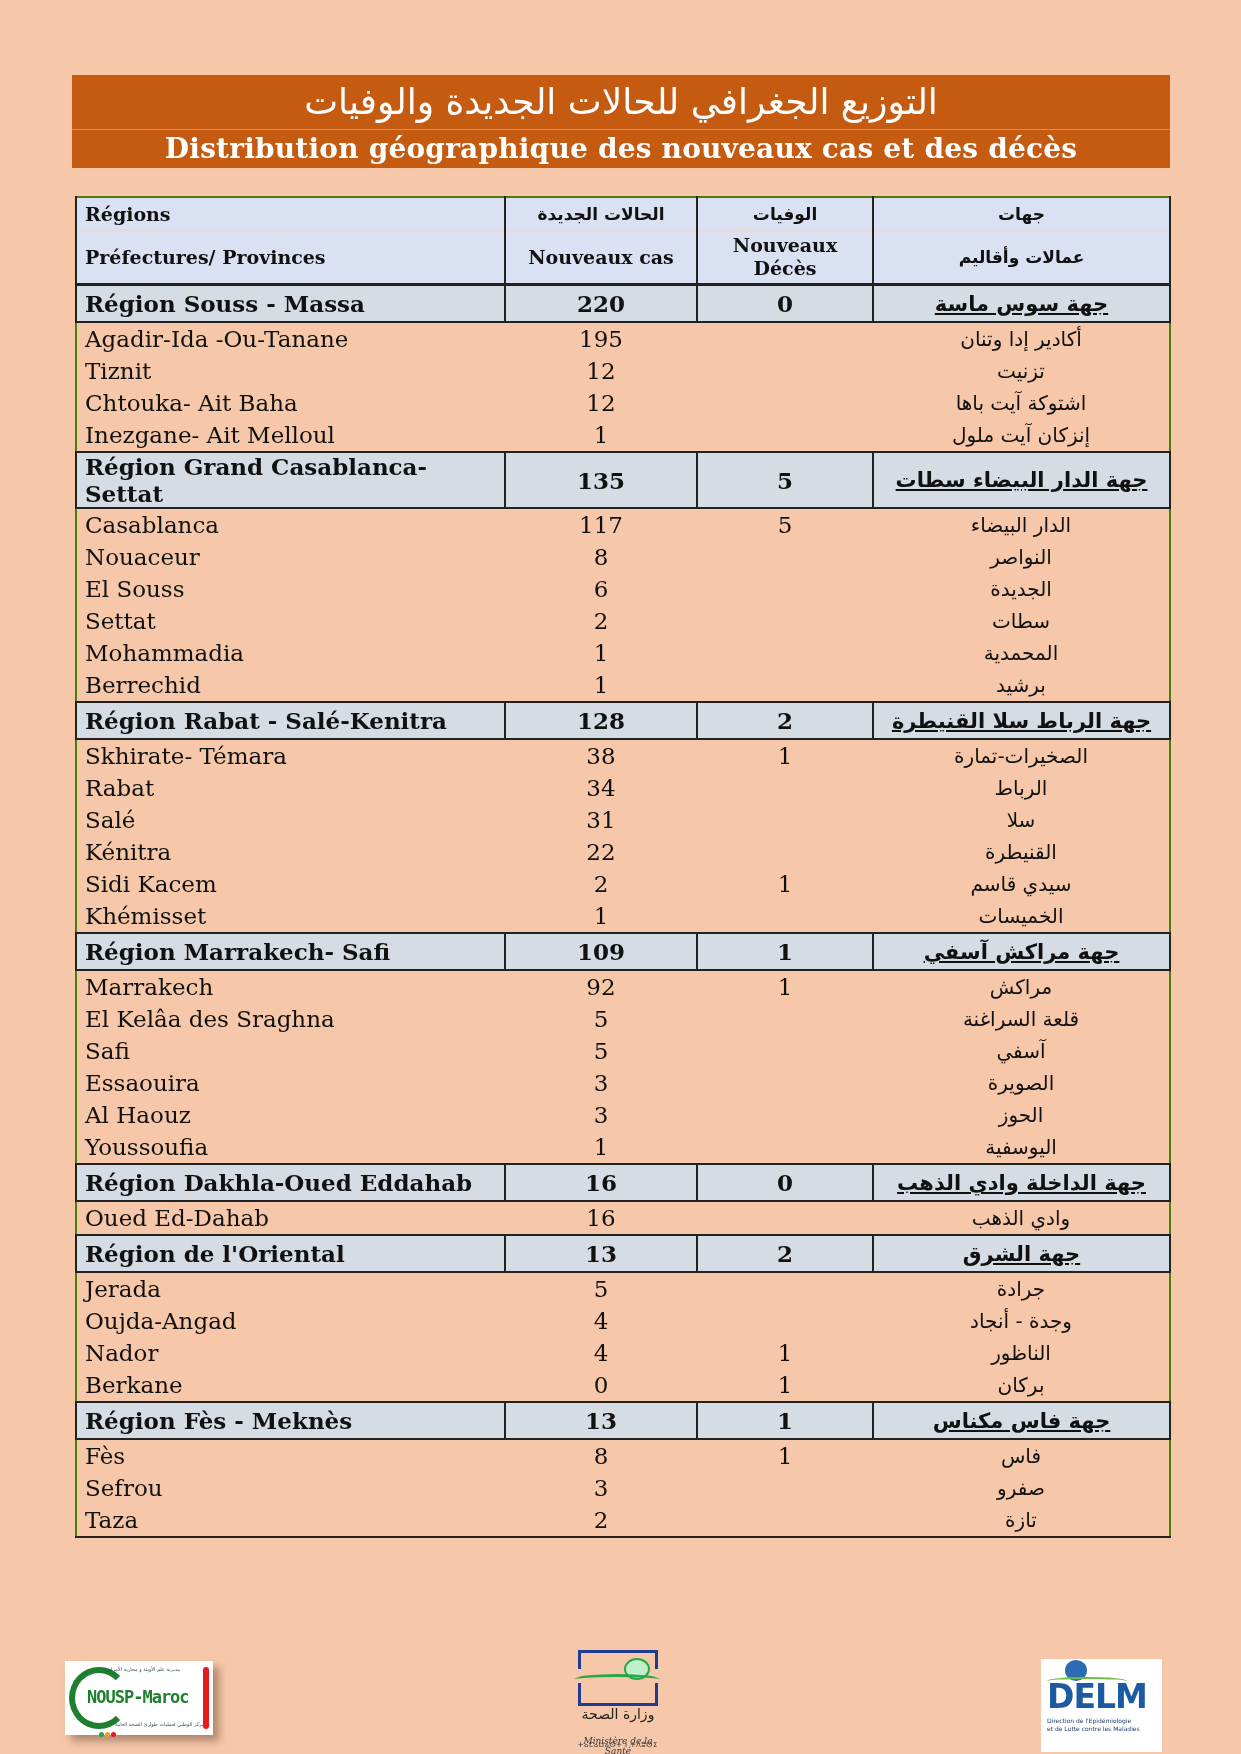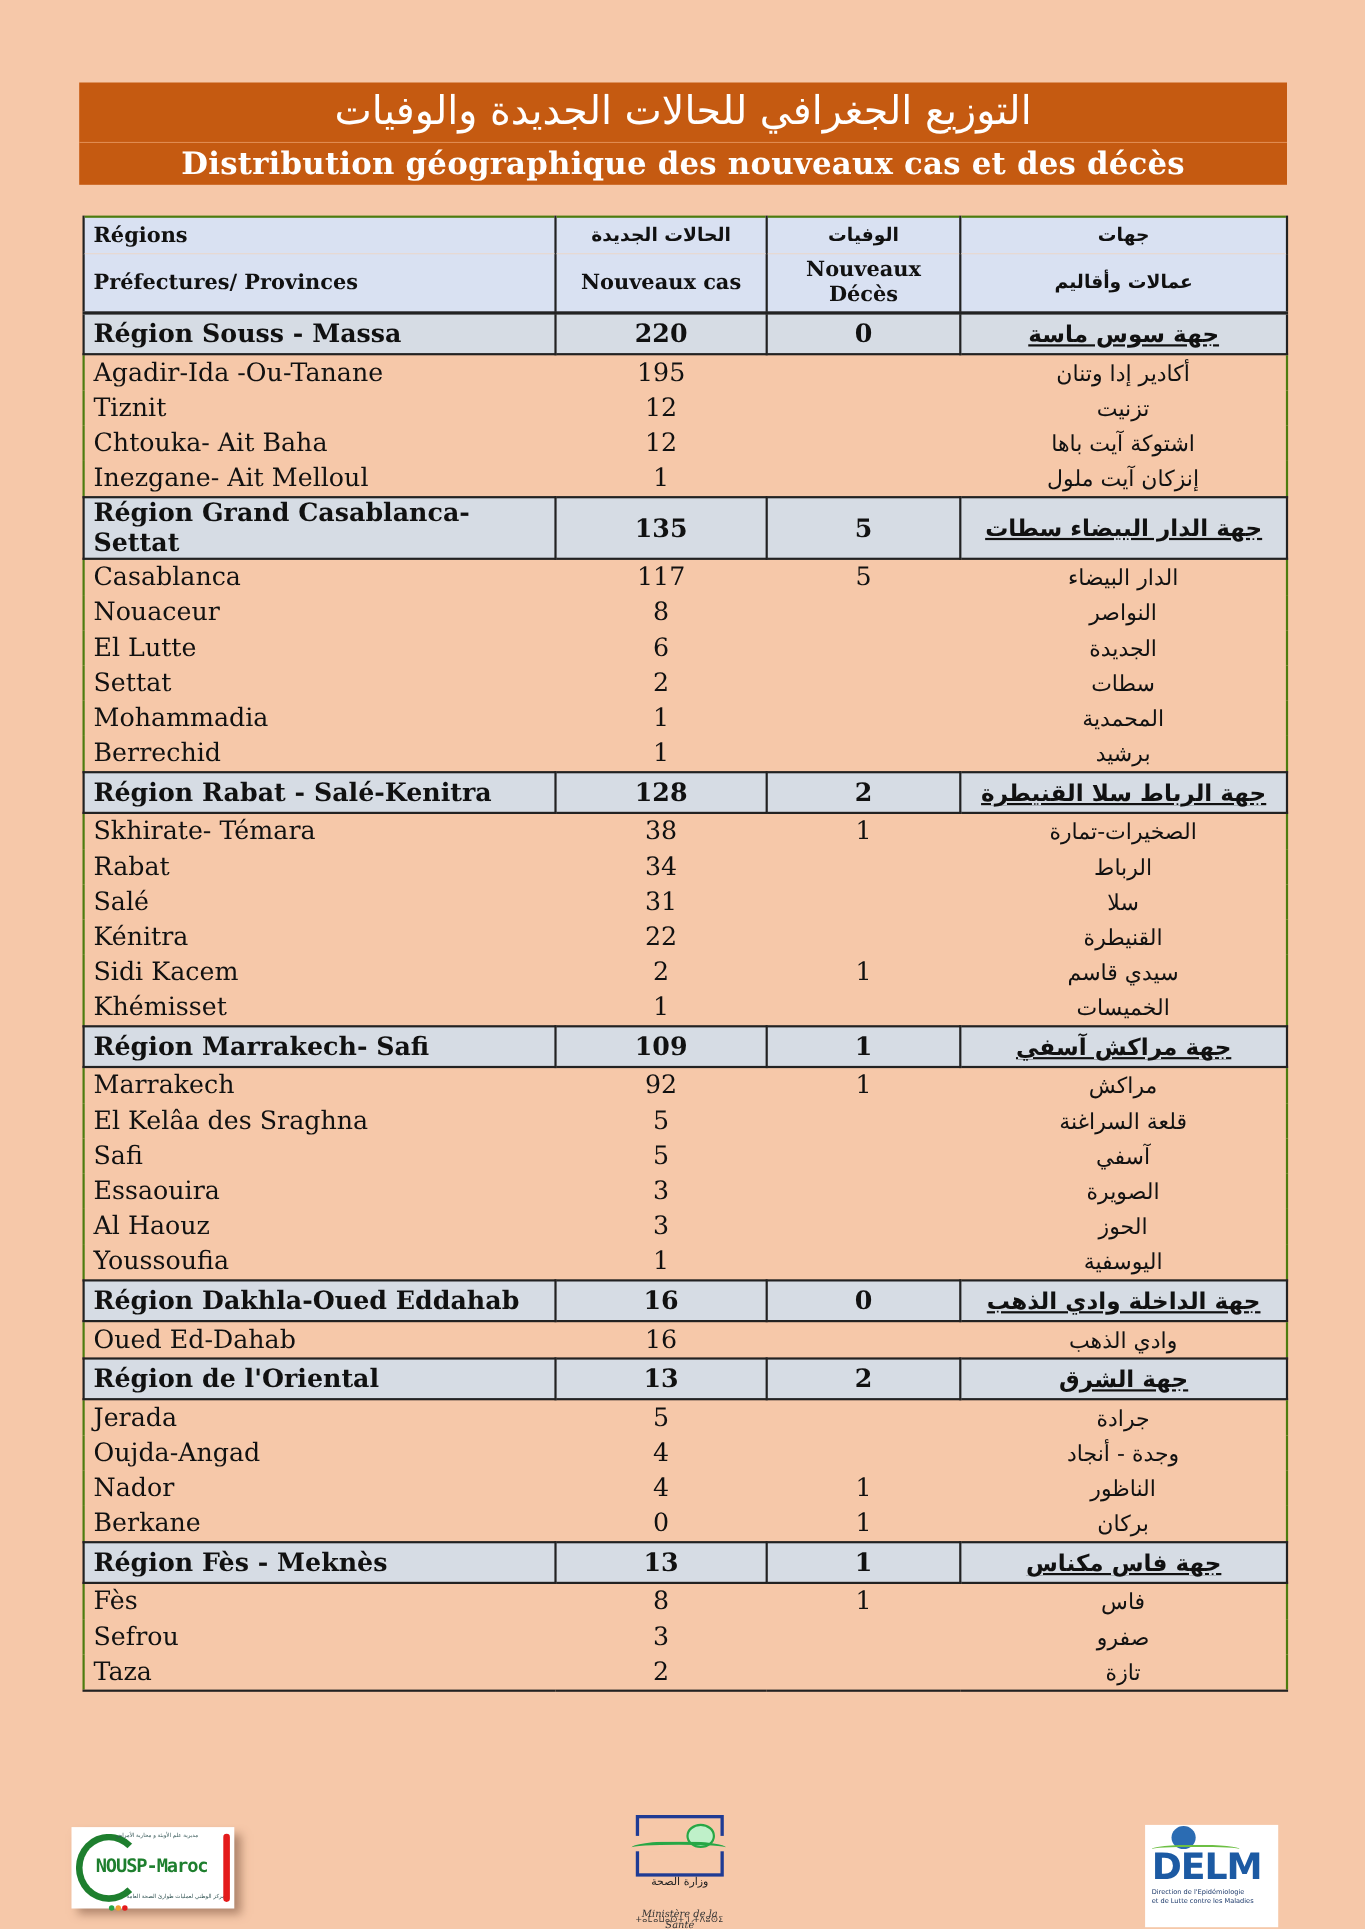--- a/index.html
+++ b/index.html
@@ -37,21 +37,21 @@
   .nousp .tiny { position:absolute; left:40px; top:5px; font-size:5px; color:#355; font-family:"DejaVu Sans", sans-serif; }
   .nousp .tiny2 { position:absolute; left:50px; top:60px; font-size:5px; color:#355; font-family:"DejaVu Sans", sans-serif; }
   .nousp .dots { position:absolute; left:34px; top:61px; }
   .nousp .dots span { display:inline-block; width:5px; height:5px; border-radius:50%; margin-right:1px; }
 
   .min { left:570px; top:1648px; width:100px; height:104px; text-align:center; }
   .min .frame { position:absolute; left:8px; top:2px; width:80px; height:56px; border:3px solid #1f3b94; border-left-width:3px; box-sizing:border-box; }
   .min .frame::after { content:""; position:absolute; left:-4px; top:16px; width:84px; height:14px; background:#f6c8a9; }
   .min .sun { position:absolute; left:54px; top:10px; width:22px; height:18px; border-radius:50%; background:#bff0c9; border:2px solid #27a745; z-index:2; }
   .min .wave { position:absolute; left:4px; top:26px; width:86px; height:8px; border-top:3px solid #27a745; border-radius:50% 50% 0 0; z-index:2; }
-  .min .t1 { position:absolute; left:0; top:58px; width:96px; font-family:"DejaVu Sans", sans-serif; font-size:10px; direction:rtl; color:#222; }
+  .min .t1 { position:absolute; left:0; top:58px; width:96px; font-family:"DejaVu Sans", sans-serif; font-size:14px; direction:rtl; color:#222; }
   .min .t2 { position:absolute; left:0; top:77px; width:96px; font-size:7px; color:#333; font-family:"DejaVu Sans", sans-serif; letter-spacing:0.5px;margin-top:16px; }
   .min .t3 { position:absolute; left:0; top:88px; width:96px; font-size:9px; color:#333; font-family:"DejaVu Serif", serif; font-style:italic; }
 
   .delm { left:1041px; top:1659px; width:121px; height:93px; background:#fff; }
   .delm .dot { position:absolute; left:24px; top:1px; width:22px; height:21px; border-radius:50%; background:#2b6cb3; }
   .delm .swoosh { position:absolute; left:6px; top:18px; width:80px; height:6px; border-top:2px solid #6cbf43; border-radius:50% 50% 0 0; }
   .delm .name { position:absolute; left:6px; top:18px; font-family:"DejaVu Sans", sans-serif; font-weight:bold; font-size:33px; color:#1c5aa3; letter-spacing:-1px; }
   .delm .sub1, .delm .sub2 { position:absolute; left:6px; font-family:"DejaVu Sans", sans-serif; font-size:6px; color:#1d3a6b; white-space:nowrap; }
   .delm .sub1 { top:58px; } .delm .sub2 { top:66px; }
 </style>
@@ -125,21 +125,21 @@
         <td class="center">5</td>
         <td class="right ar">الدار البيضاء</td>
       </tr>
       <tr class="sub">
         <td>Nouaceur</td>
         <td class="center">8</td>
         <td class="center"></td>
         <td class="right ar">النواصر</td>
       </tr>
       <tr class="sub">
-        <td>El Lutte</td>
+        <td>El Souss</td>
         <td class="center">6</td>
         <td class="center"></td>
         <td class="right ar">الجديدة</td>
       </tr>
       <tr class="sub">
         <td>Settat</td>
         <td class="center">2</td>
         <td class="center"></td>
         <td class="right ar">سطات</td>
       </tr>

